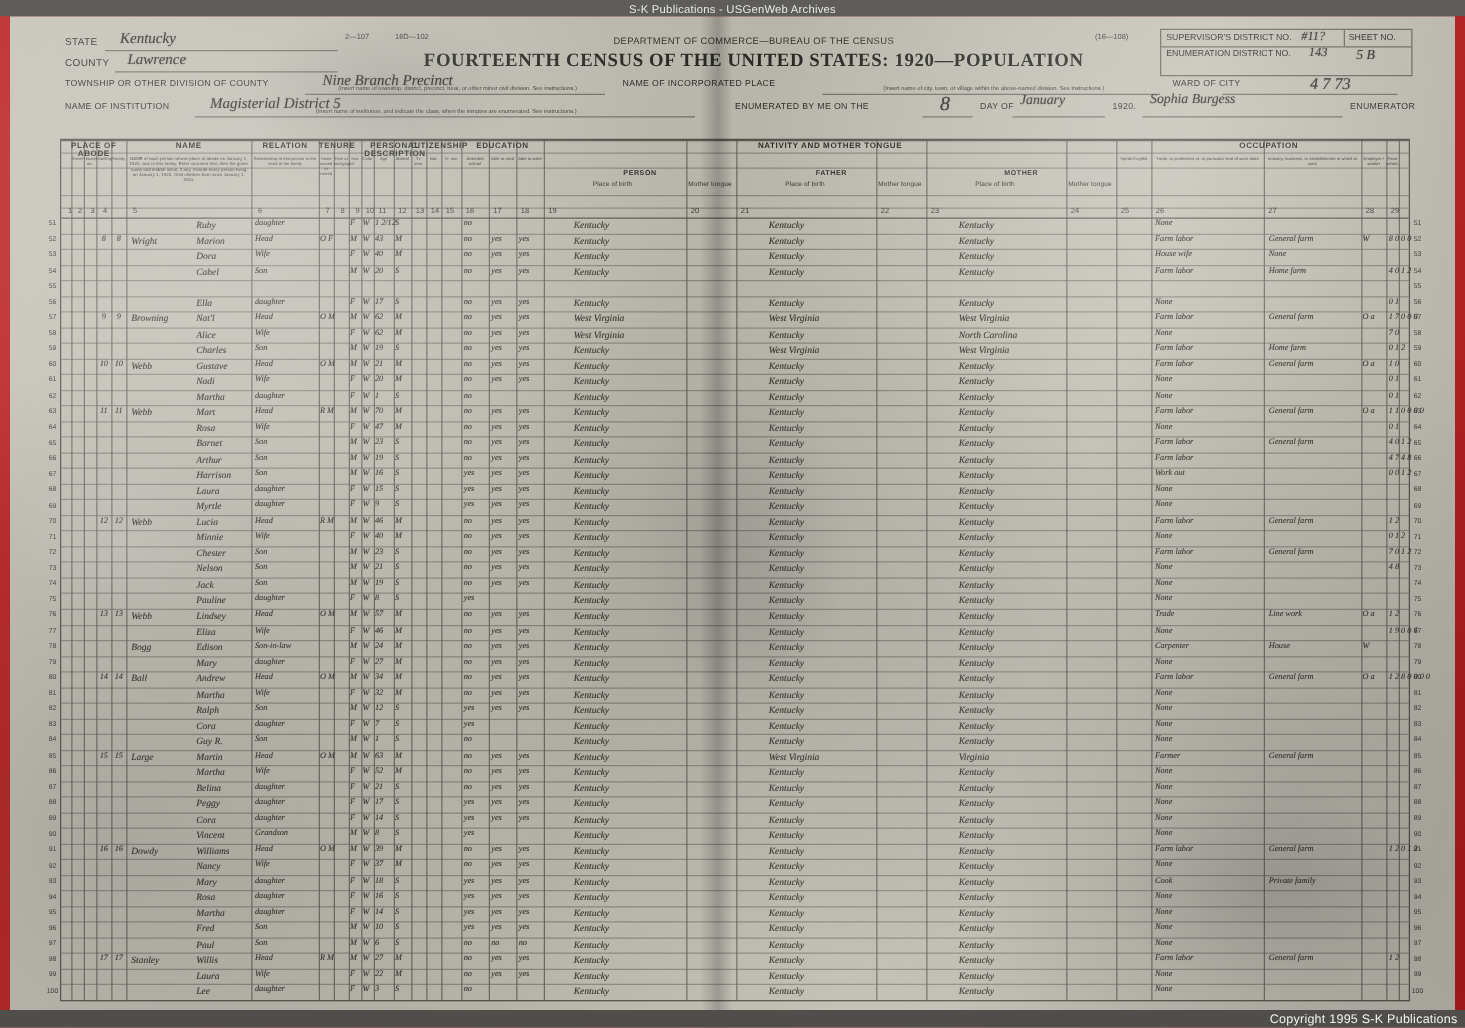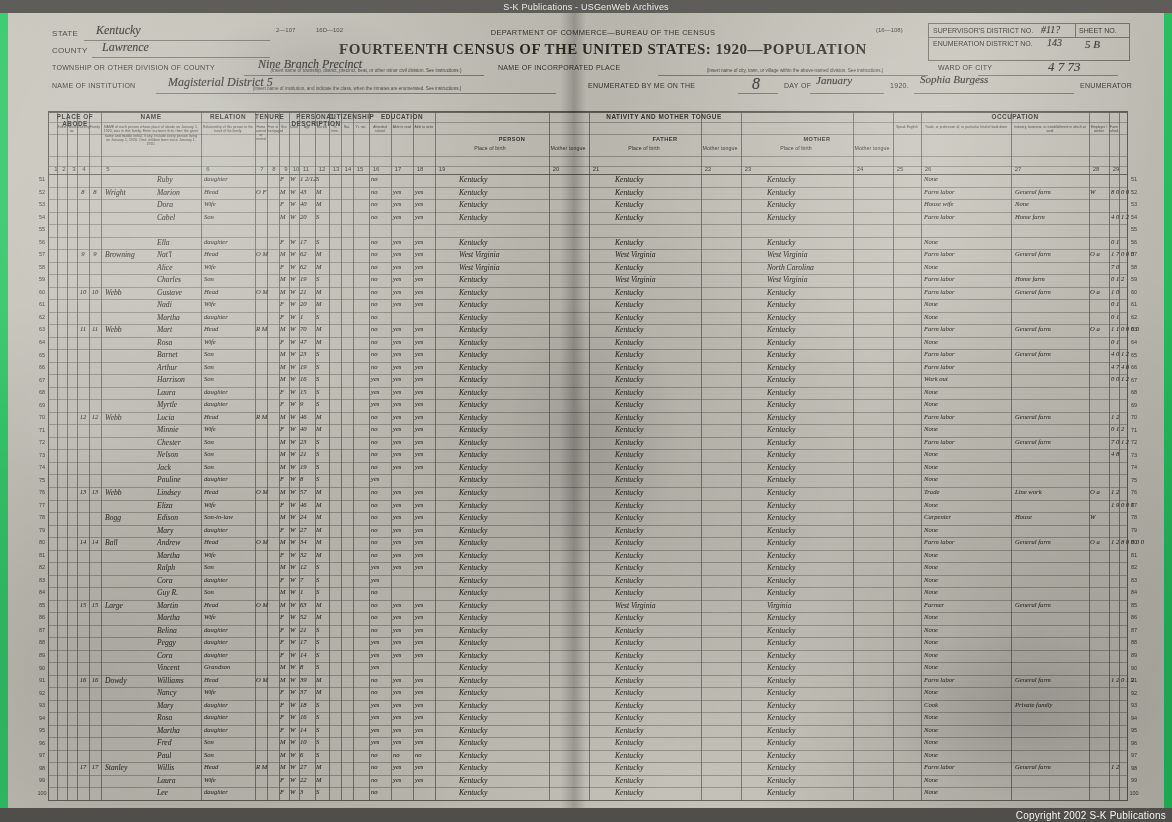--- a/index.html
+++ b/index.html
@@ -1,18 +1,18 @@
 <!DOCTYPE html>
 <html><head>
 <meta charset="utf-8">
 <style>
   html,body{margin:0;padding:0;background:#7a7a75;}
   body{width:1172px;height:822px;font-family:"Liberation Serif",serif;overflow:hidden;}
 
-  #page{position:relative;width:1172px;height:822px;background:#22c55e;}
+  #page{position:relative;width:1172px;height:822px;background:#b91c1c;}
 
   
   #page:before{
     content:"";position:absolute;inset:0;
     background:
       radial-gradient(circle at 18% 22%, rgba(255,255,255,.18), rgba(255,255,255,0) 28%),
       radial-gradient(circle at 76% 14%, rgba(255,255,255,.14), rgba(255,255,255,0) 24%),
       radial-gradient(circle at 52% 60%, rgba(0,0,0,.10), rgba(0,0,0,0) 38%),
       radial-gradient(circle at 88% 78%, rgba(0,0,0,.12), rgba(0,0,0,0) 32%),
       radial-gradient(circle at 8% 82%, rgba(0,0,0,.13), rgba(0,0,0,0) 30%),
@@ -1120,15 +1120,15 @@
         <div class="hw s" style="left: 718px; top: 676.482px;">Kentucky</div>
         <div class="hw xs" style="left: 875px; top: 676.482px;">None</div>
       </div>
 
     <div id="stains"></div>
   </div>
 
   <div id="fold"></div>
 
   <div class="banner" id="banner-bottom">
-    <span>Copyright 2002 S-K Publications</span>
+    <span>Copyright 1995 S-K Publications</span>
   </div>
 </div>
 
 </body></html>

